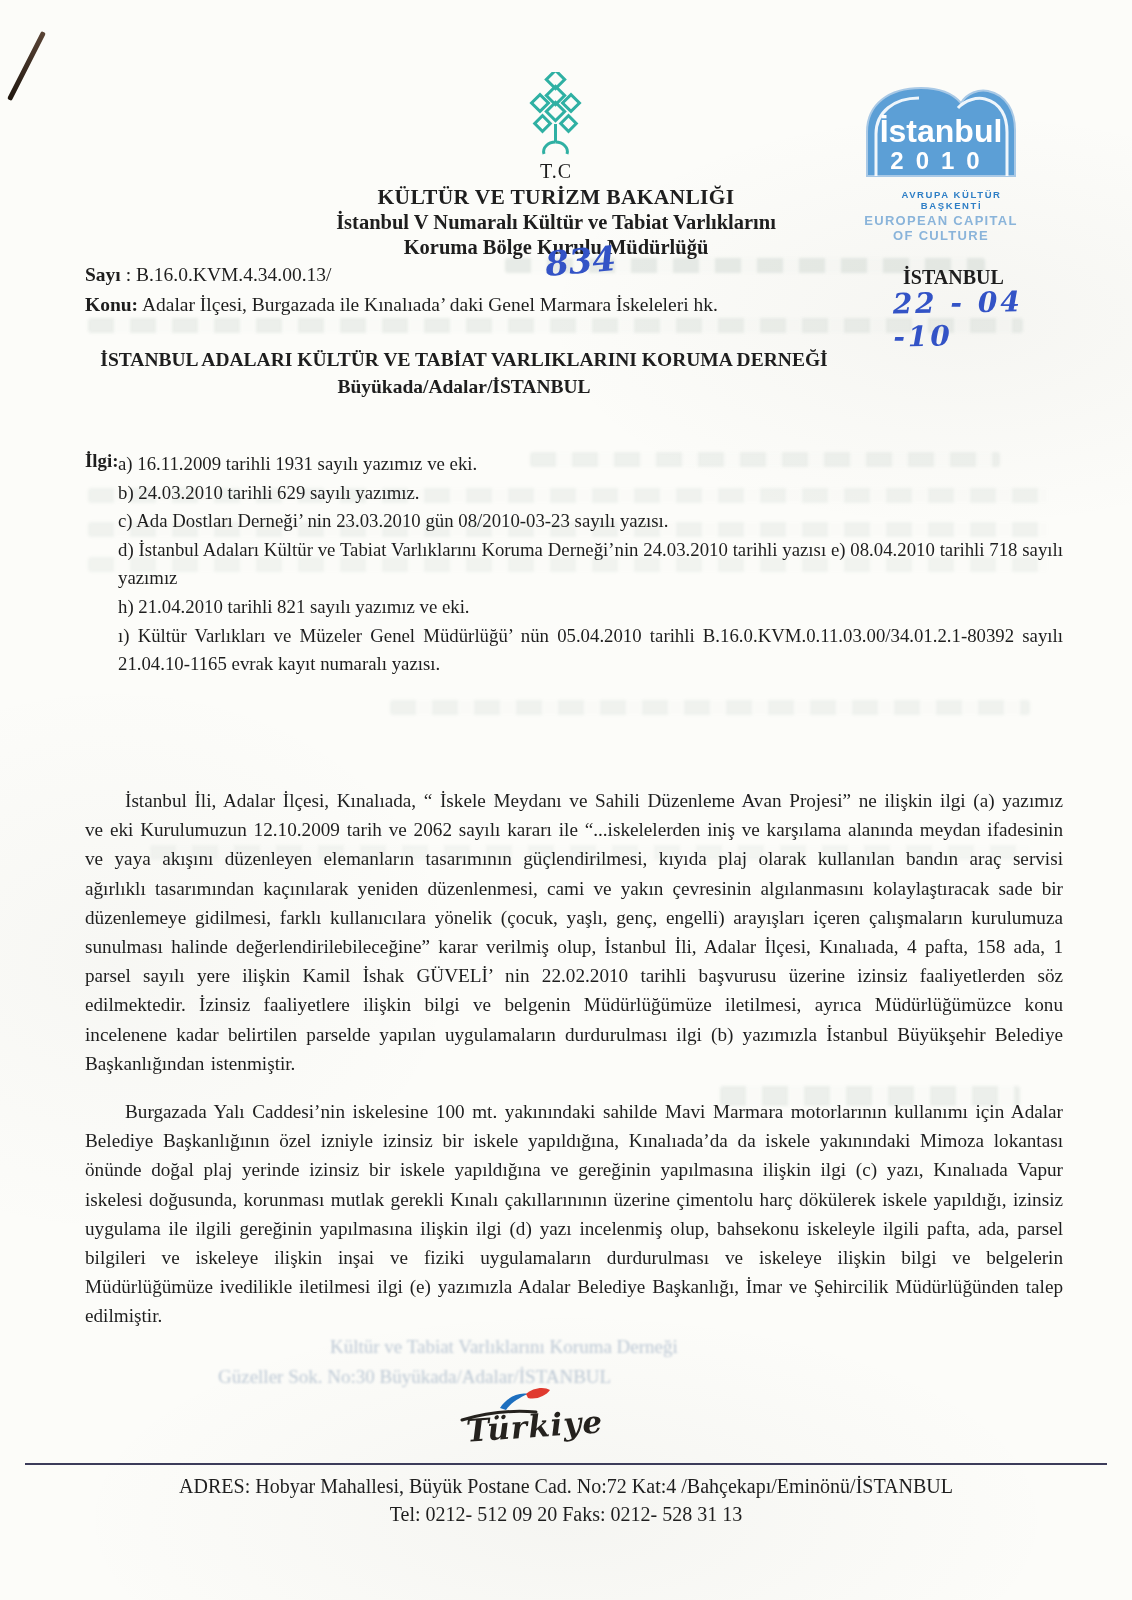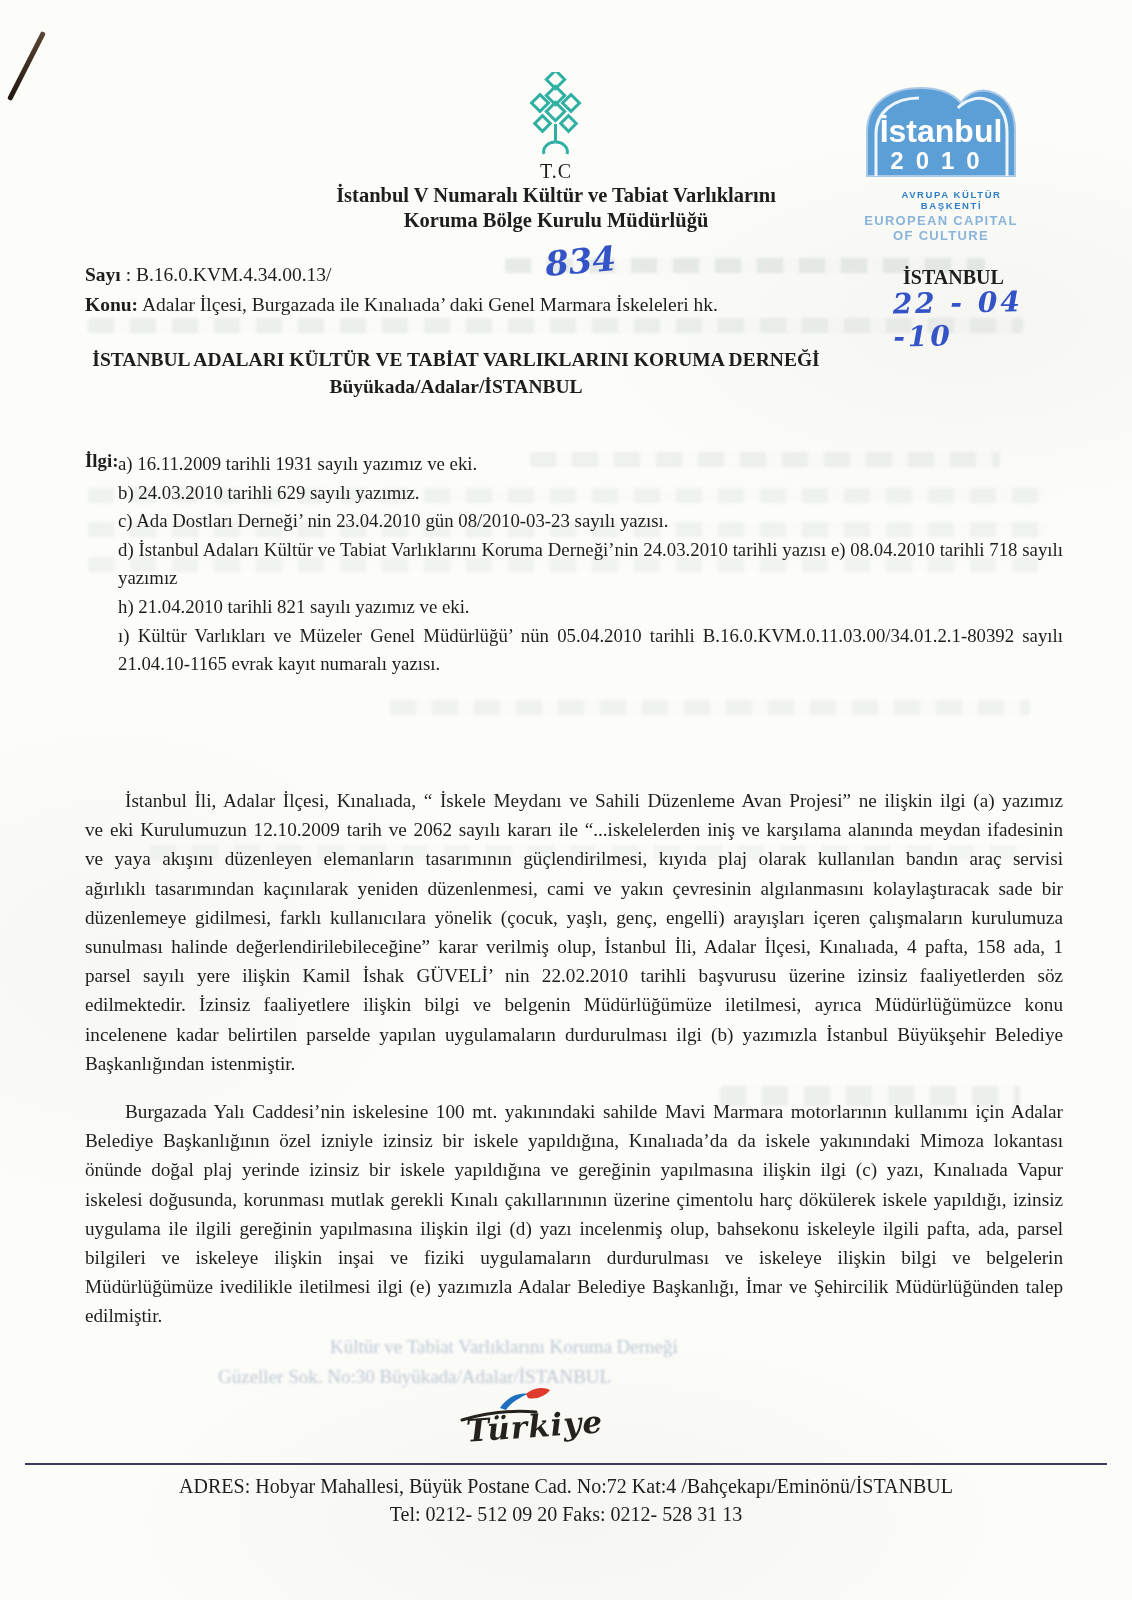--- a/index.html
+++ b/index.html
@@ -34,21 +34,21 @@
   .logo2010 .caption-en{font-family:"Liberation Sans",sans-serif;font-size:13px;font-weight:bold;color:#8ab4da;letter-spacing:1.3px;margin-top:2px;}
   
   .meta{position:absolute;left:85px;top:260px;width:975px;font-size:19.5px;}
   .meta .row{line-height:30px;white-space:nowrap;}
   .lbl{font-weight:bold;}
   .hand{font-family:"DejaVu Serif",serif;font-style:italic;color:#3353c6;}
   .hand-834{position:absolute;left:460px;top:-14px;font-size:34px;transform:rotate(-5deg);font-weight:bold;}
   .city{position:absolute;left:818px;top:2px;font-weight:bold;font-size:20px;}
   .hand-date{position:absolute;left:808px;top:26px;font-size:28px;letter-spacing:3px;transform:rotate(-1deg);font-weight:bold;}
   
-  .recipient{position:absolute;left:0;top:347px;width:912px;text-align:center;font-weight:bold;}
+  .recipient{position:absolute;left:8px;top:347px;width:912px;text-align:center;font-weight:bold;}
   .recipient .r1{font-size:19.5px;line-height:26px;}
   .recipient .r2,.recipient .r3{font-size:19.5px;line-height:27px;}
   
   .references{position:absolute;left:85px;top:450px;width:978px;font-size:18.8px;}
   .ref-label{position:absolute;left:0;top:0;font-weight:bold;}
   .ref-item{padding-left:33px;text-align:justify;line-height:28.6px;}
   
   .para{position:absolute;left:85px;width:978px;text-align:justify;font-size:19.2px;line-height:29.2px;text-indent:40px;word-spacing:1.5px;}
   .p1{top:786px;}
   .p2{top:1097px;}
@@ -93,20 +93,21 @@
       <rect x="37" y="25" width="12" height="12" transform="rotate(45 43 31)"></rect>
       <rect x="21" y="33" width="13" height="13" transform="rotate(45 27.5 39.5)"></rect>
       <rect x="9" y="46" width="11" height="11" transform="rotate(45 14.5 51.5)"></rect>
       <rect x="35" y="46" width="11" height="11" transform="rotate(45 40.5 51.5)"></rect>
       <path d="M27.5 52 L27.5 70"></path>
       <path d="M27.5 70 C20 70 14 76 16 82"></path>
       <path d="M27.5 70 C35 70 41 76 39 82"></path>
     </g>
   </svg>
   <div class="tc">T.C</div>
+  <div class="ministry">KÜLTÜR VE TURİZM BAKANLIĞI</div>
   <div class="dir-line">İstanbul V Numaralı Kültür ve Tabiat Varlıklarını</div>
   <div class="dir-line">Koruma Bölge Kurulu Müdürlüğü</div>
 </div>
 
 <div class="logo2010">
   <svg width="160" height="104" viewBox="0 0 160 104">
     <path d="M6,100 L6,56 C6,28 28,12 60,12 C84,12 94,20 100,27 C106,17 118,13 127,15 C146,19 154,36 154,54 L154,100 Z" fill="#5c9fd6" stroke="#a9c9e6" stroke-width="2"></path>
     <path d="M15,100 L15,58 C15,36 33,22 58,22" fill="none" stroke="#ffffff" stroke-width="3" opacity="0.9"></path>
     <path d="M97,32 C104,24 116,21 124,23 C140,27 146,41 146,56 L146,100" fill="none" stroke="#ffffff" stroke-width="3" opacity="0.9"></path>
     <text x="80" y="66" text-anchor="middle" fill="#ffffff" font-family="Liberation Sans, sans-serif" font-size="32" font-weight="bold">İstanbul</text>
@@ -132,21 +133,21 @@
 
 <div class="recipient">
   <div class="r1">İSTANBUL ADALARI KÜLTÜR VE TABİAT VARLIKLARINI KORUMA DERNEĞİ</div>
   <div class="r3">Büyükada/Adalar/İSTANBUL</div>
 </div>
 
 <div class="references">
   <span class="ref-label">İlgi:</span>
   <div class="ref-item">a) 16.11.2009 tarihli 1931 sayılı yazımız ve eki.</div>
   <div class="ref-item">b) 24.03.2010 tarihli 629 sayılı yazımız.</div>
-  <div class="ref-item">c) Ada Dostları Derneği’ nin 23.04.2010 gün 08/2010-03-23 sayılı yazısı.</div>
+  <div class="ref-item">c) Ada Dostları Derneği’ nin 23.03.2010 gün 08/2010-03-23 sayılı yazısı.</div>
   <div class="ref-item">d) İstanbul Adaları Kültür ve Tabiat Varlıklarını Koruma Derneği’nin 24.03.2010 tarihli yazısı e) 08.04.2010 tarihli 718 sayılı yazımız</div>
   <div class="ref-item">h) 21.04.2010 tarihli 821 sayılı yazımız ve eki.</div>
   <div class="ref-item">ı) Kültür Varlıkları ve Müzeler Genel Müdürlüğü’ nün 05.04.2010 tarihli B.16.0.KVM.0.11.03.00/34.01.2.1-80392 sayılı 21.04.10-1165 evrak kayıt numaralı yazısı.</div>
 </div>
 
 <div class="para p1">İstanbul İli, Adalar İlçesi, Kınalıada, “ İskele Meydanı ve Sahili Düzenleme Avan Projesi” ne ilişkin ilgi (a) yazımız ve eki Kurulumuzun 12.10.2009 tarih ve 2062 sayılı kararı ile “...iskelelerden iniş ve karşılama alanında meydan ifadesinin ve yaya akışını düzenleyen elemanların tasarımının güçlendirilmesi, kıyıda plaj olarak kullanılan bandın araç servisi ağırlıklı tasarımından kaçınılarak yeniden düzenlenmesi, cami ve yakın çevresinin algılanmasını kolaylaştıracak sade bir düzenlemeye gidilmesi, farklı kullanıcılara yönelik (çocuk, yaşlı, genç, engelli) arayışları içeren çalışmaların kurulumuza sunulması halinde değerlendirilebileceğine” karar verilmiş olup, İstanbul İli, Adalar İlçesi, Kınalıada, 4 pafta, 158 ada, 1 parsel sayılı yere ilişkin Kamil İshak GÜVELİ’ nin 22.02.2010 tarihli başvurusu üzerine izinsiz faaliyetlerden söz edilmektedir. İzinsiz faaliyetlere ilişkin bilgi ve belgenin Müdürlüğümüze iletilmesi, ayrıca Müdürlüğümüzce konu incelenene kadar belirtilen parselde yapılan uygulamaların durdurulması ilgi (b) yazımızla İstanbul Büyükşehir Belediye Başkanlığından istenmiştir.</div>
 <div class="para p2">Burgazada Yalı Caddesi’nin iskelesine 100 mt. yakınındaki sahilde Mavi Marmara motorlarının kullanımı için Adalar Belediye Başkanlığının özel izniyle izinsiz bir iskele yapıldığına, Kınalıada’da da iskele yakınındaki Mimoza lokantası önünde doğal plaj yerinde izinsiz bir iskele yapıldığına ve gereğinin yapılmasına ilişkin ilgi (c) yazı,  Kınalıada Vapur iskelesi doğusunda, korunması mutlak gerekli Kınalı çakıllarınının üzerine çimentolu harç dökülerek iskele yapıldığı, izinsiz uygulama ile ilgili gereğinin yapılmasına ilişkin ilgi (d) yazı incelenmiş olup, bahsekonu iskeleyle ilgili pafta, ada, parsel bilgileri ve iskeleye ilişkin inşai ve fiziki uygulamaların durdurulması ve iskeleye ilişkin bilgi ve belgelerin Müdürlüğümüze ivedilikle iletilmesi ilgi (e) yazımızla Adalar Belediye Başkanlığı, İmar ve Şehircilik Müdürlüğünden talep edilmiştir.</div>
 
 <div class="ghost-text" style="left:330px;top:1336px;">Kültür ve Tabiat Varlıklarını Koruma Derneği</div>
 <div class="ghost-text" style="left:218px;top:1366px;">Güzeller Sok. No:30 Büyükada/Adalar/İSTANBUL</div>

